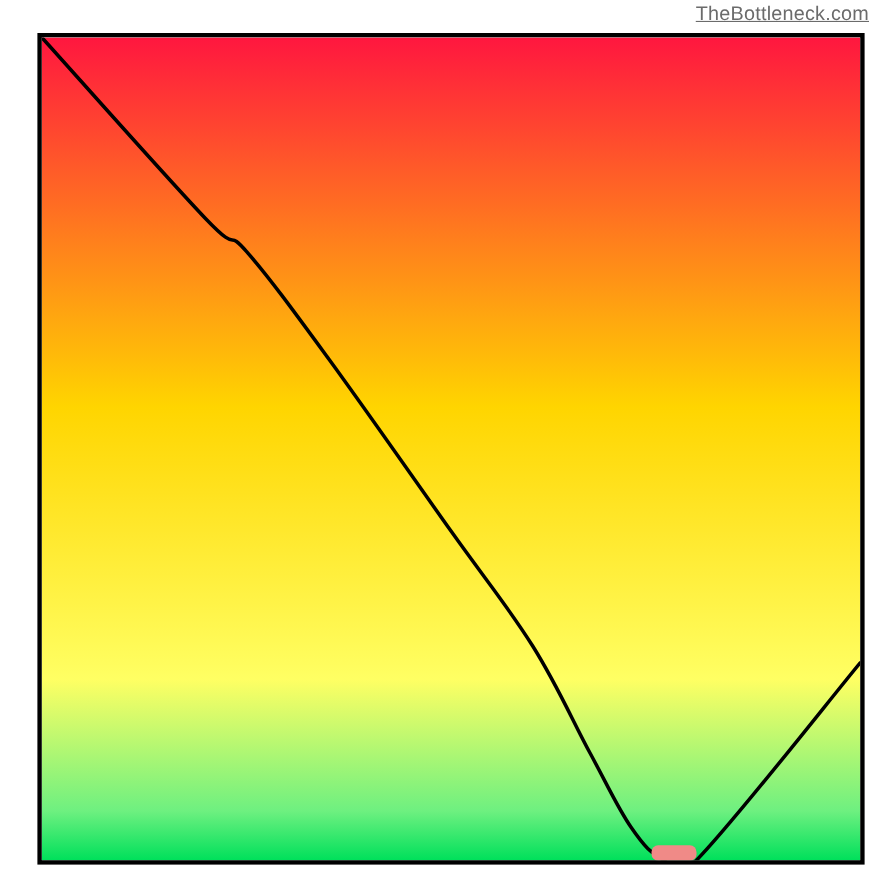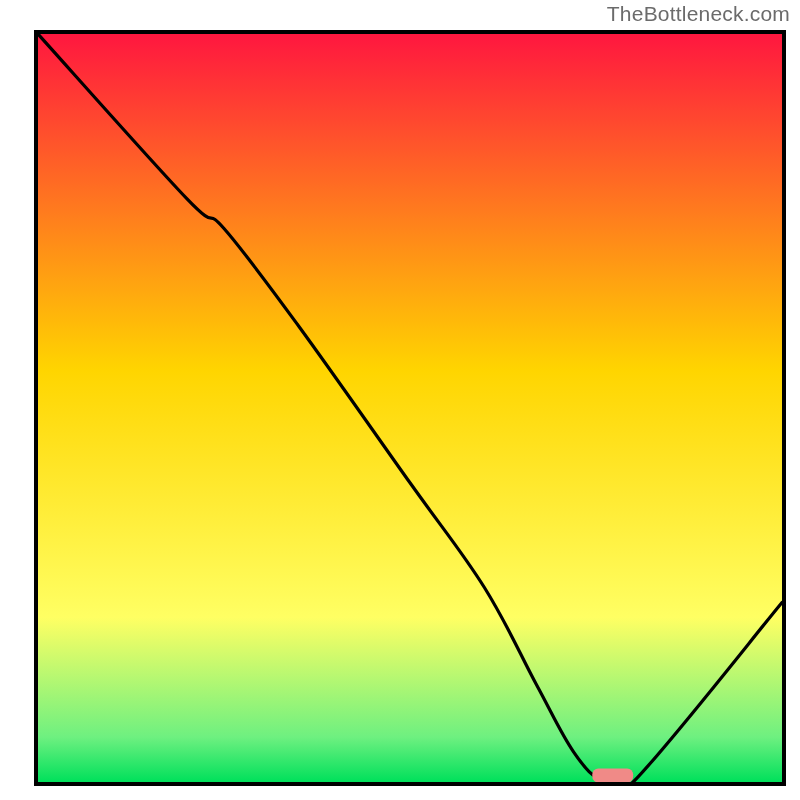--- a/index.html
+++ b/index.html
@@ -14,24 +14,25 @@
     position: relative;
     width: 800px;
     height: 800px;
     box-sizing: border-box;
   }
   .watermark {
     position: absolute;
     top: 2px;
     right: 10px;
     color: #6b6b6b;
-    font-size: 21px;
+    font-size: 18px;
     font-weight: 400;
     letter-spacing: 0.2px;
     user-select: none;
+    text-decoration: underline;
   }
   .plot-area {
     position: absolute;
     
     left: 34px;
     top: 30px;
     width: 752px;   
     height: 756px;  
     box-sizing: border-box;
     border: 4px solid #000;

